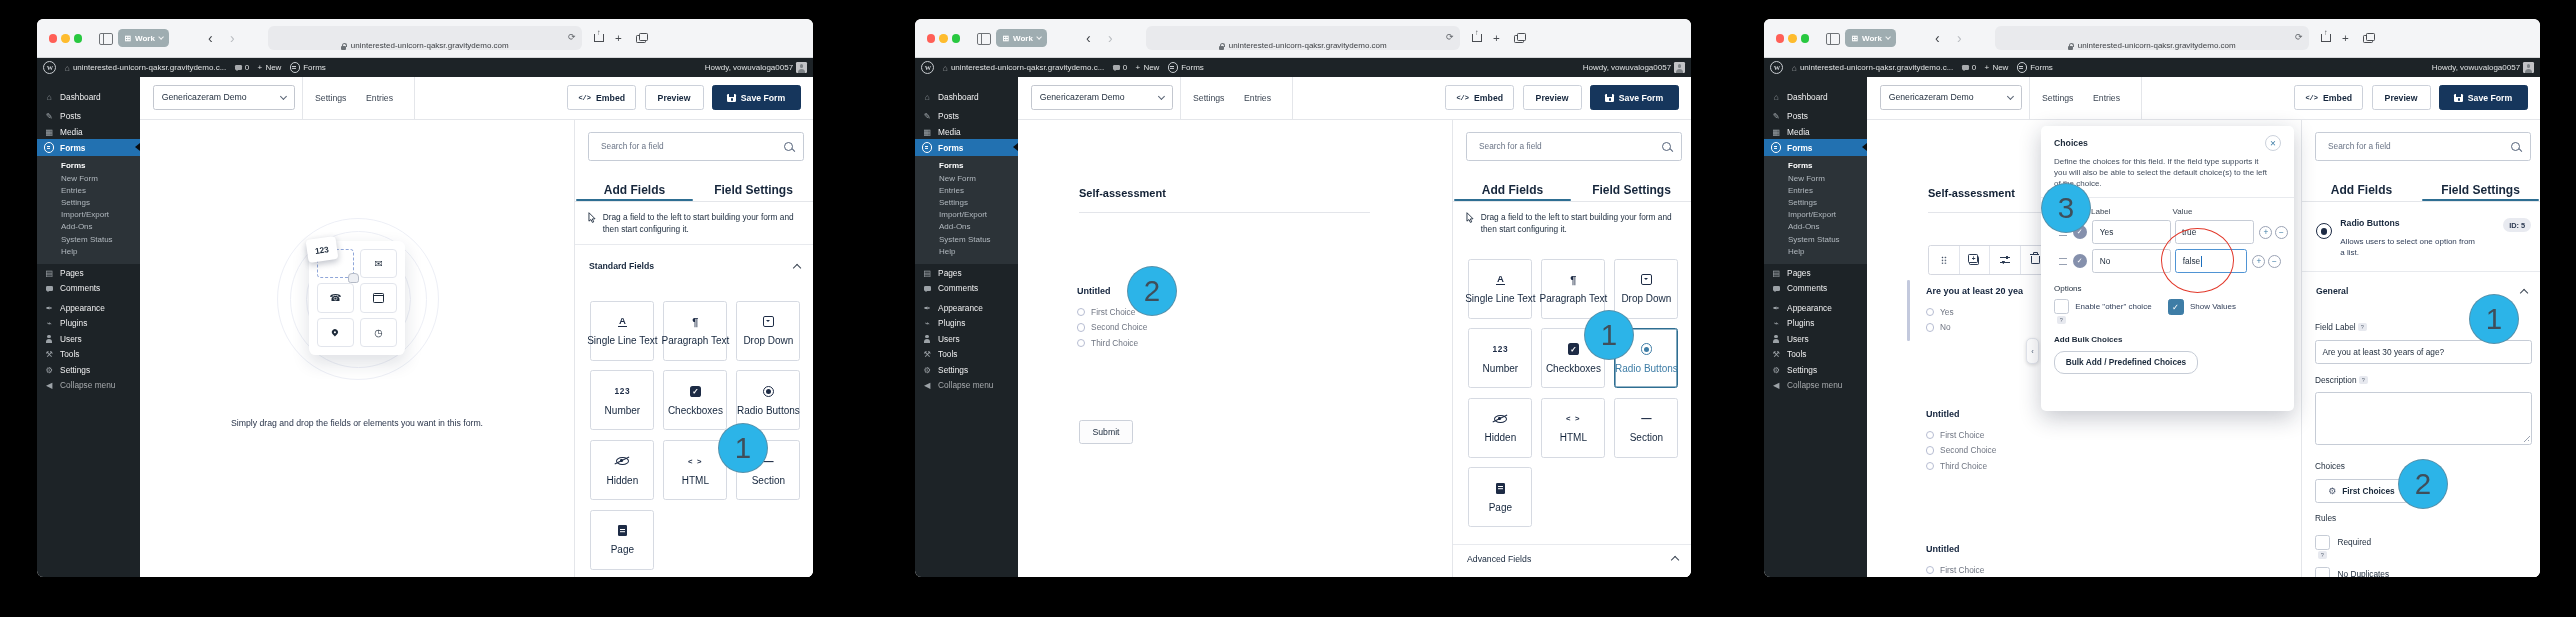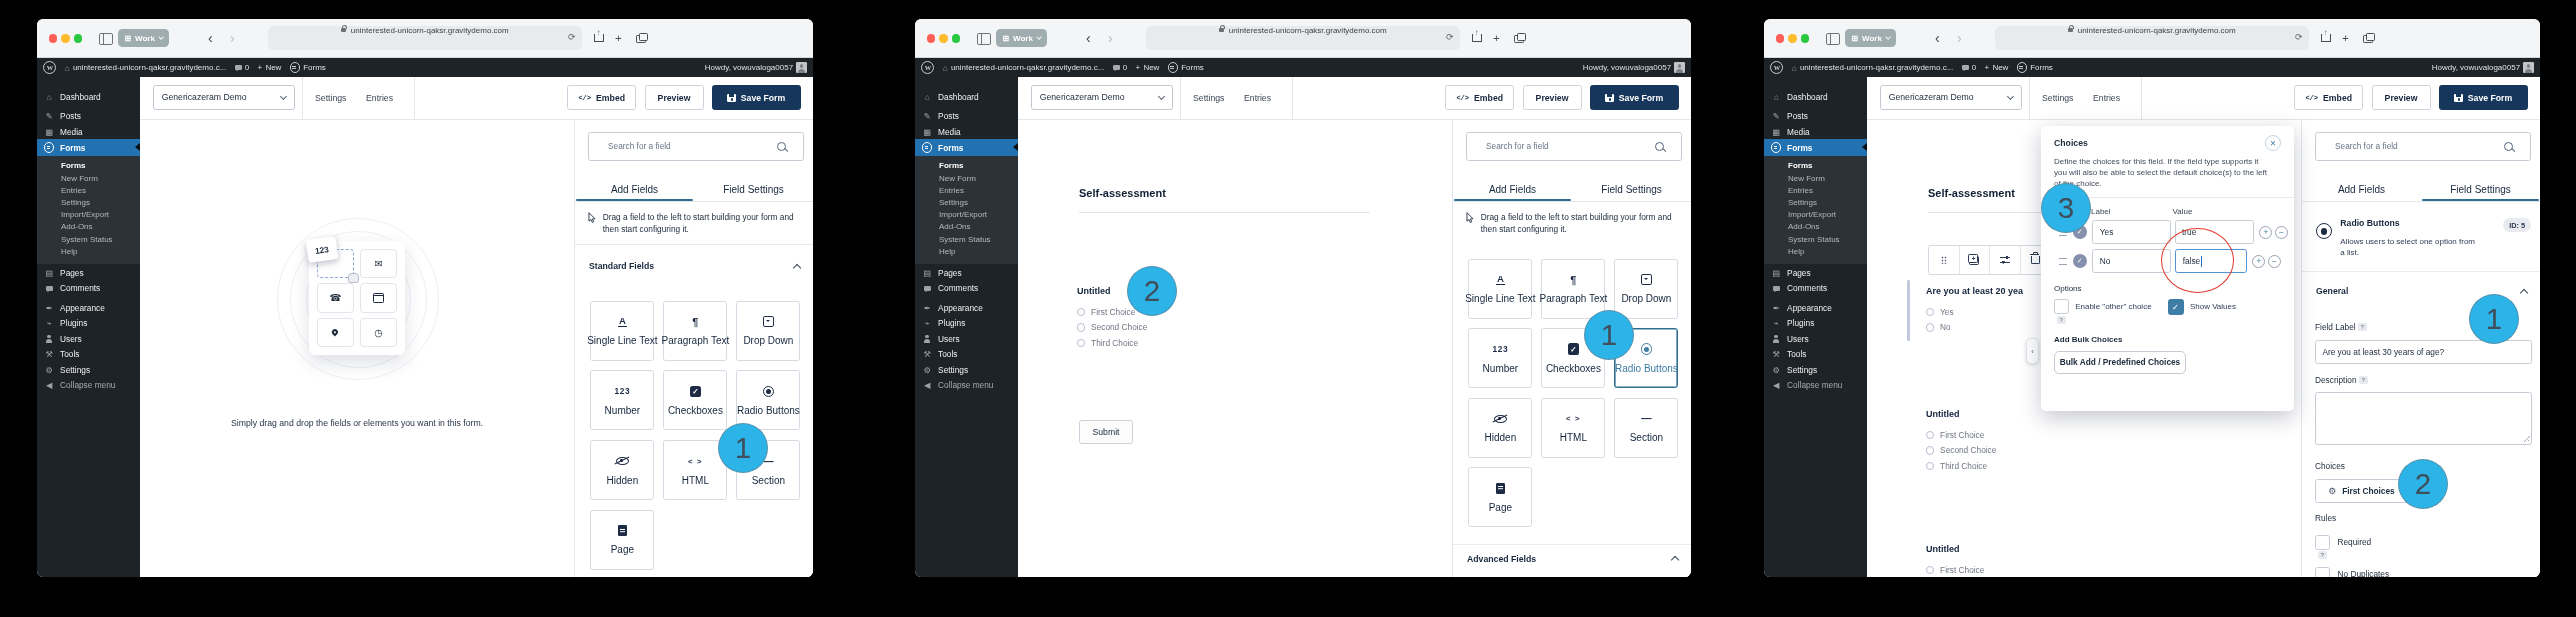--- a/index.html
+++ b/index.html
@@ -12,21 +12,21 @@
 .tl{position:absolute;top:15.4px;width:8.3px;height:8.3px;border-radius:50%}
 .tl.r{left:11.6px;background:#ff5f57}.tl.y{left:24.4px;background:#febc2e}.tl.g{left:37px;background:#28c840}
 .sideico{position:absolute;left:62px;top:14px;width:11.6px;height:9.6px;border:1px solid #6f7377;border-radius:1.9px}
 .sideico::before{content:"";position:absolute;left:2.9px;top:0;bottom:0;width:1px;background:#6f7377}
 .tabgroup{position:absolute;left:81px;top:10.3px;height:18px;background:#9fadb1;border-radius:4.5px;color:#fff;display:flex;align-items:center;gap:3.9px;padding:0 6.4px;font-size:8px;font-weight:bold}
 .chd{width:3.9px;height:3.9px;border-right:1px solid currentColor;border-bottom:1px solid currentColor;transform:rotate(45deg);margin-top:-1.9px}
 .tabgroup .chd{opacity:.85;width:3.2px;height:3.2px}
 .nav{position:absolute;top:9.6px;font-size:14px;line-height:18px;color:#3e4247}
 .nav.b{left:171px}.nav.f{left:193px;color:#b9bcc1}
 .urlbar{position:absolute;left:231px;top:7px;width:314px;height:24px;background:#e9eaed;border-radius:5.8px;font-size:8px;color:#3c3f43}
-.urlcenter{position:absolute;left:0;right:0;top:0;bottom:0;display:flex;align-items:flex-start;justify-content:center;gap:4.5px}
+.urlcenter{position:absolute;left:0;right:0;top:0;bottom:0;display:flex;align-items:flex-end;justify-content:center;gap:4.5px}
 .lock{width:5.1px;height:3.9px;background:#6b7075;border-radius:1px;position:relative;margin-top:1.9px}
 .lock::before{content:"";position:absolute;left:0.3px;top:-3.2px;width:3.2px;height:3.2px;border:1px solid #6b7075;border-bottom:none;border-radius:2.6px 2.6px 0 0}
 .refresh{position:absolute;right:6.4px;top:5.8px;font-size:9px;color:#5f6368}
 .cico{position:absolute;color:#4a4d52}
 .share{left:557px;top:15.4px;width:7.7px;height:7px;border:1px solid #4a4d52;border-top:none}
 .share::before{content:"↑";position:absolute;left:1.3px;top:-6.4px;font-size:7.7px;background:#f4f5f7;padding:0 0.6px}
 .cplus{left:578px;top:11.6px;font-size:11.6px;font-weight:400}
 .tabsq{left:599px;top:16px;width:7.7px;height:6.4px;border:1px solid #4a4d52;border-radius:1.3px}
 .tabsq::before{content:"";position:absolute;left:1.9px;top:-2.9px;width:7px;height:5.8px;border:1px solid #4a4d52;border-radius:1.3px;background:#f4f5f7}
 
@@ -112,27 +112,27 @@
  radial-gradient(circle 1.5px at 3.2px 6.1px,#2b3a52 1.4px,transparent 1.6px),
  linear-gradient(#2b3a52,#2b3a52) 0 1.3px/10.3px 1px no-repeat,
  linear-gradient(#2b3a52,#2b3a52) 0 5.8px/10.3px 1px no-repeat}
 .itrash{width:7px;height:7.7px;border:1px solid #2b3a52;border-top:none;border-radius:0 0 1.9px 1.9px;position:relative}
 .itrash::before{content:"";position:absolute;left:-1.9px;top:-1.9px;width:9.6px;height:1px;background:#2b3a52}
 .itrash::after{content:"";position:absolute;left:1.6px;top:-3.9px;width:2.6px;height:1.3px;border:1px solid #2b3a52;border-bottom:none;border-radius:1.3px 1.3px 0 0}
 .selbar{position:absolute;left:40px;top:160px;width:2.6px;height:61px;border-radius:1.3px;background:#c3c9dd}
 .cpill{position:absolute;left:159px;top:218px;width:11px;height:24px;background:#fff;border:0.6px solid #e2e5ec;border-radius:5.1px;box-shadow:0 1.3px 3.9px rgba(0,0,0,.14);display:flex;align-items:center;justify-content:center;font-size:7.7px;color:#55637a}
 
 .panel{width:239px;border-left:0.6px solid #e4e6ea;flex-shrink:0;position:relative;background:#fff;padding-top:11.6px;box-sizing:border-box;overflow:hidden}
-.search{margin:0 9px 0 13px;height:29px;border:0.6px solid #c6ccd6;border-radius:2.6px;display:flex;align-items:center;padding:0 17px;box-sizing:border-box;gap:5.1px}
+.search{margin:0 9px 0 13px;height:29px;border:0.6px solid #c6ccd6;border-radius:2.6px;display:flex;align-items:center;padding:0 10px;box-sizing:border-box;gap:5.1px}
 .search input{flex:1;border:none;outline:none;font-size:8.3px;color:#333;background:transparent;font-family:inherit;min-width:0}
 .search input::placeholder{color:#6a7486}
 .mag{width:7px;height:7px;border:1.3px solid #55637a;border-radius:50%;position:relative;flex-shrink:0;box-sizing:content-box}
 .mag::after{content:"";position:absolute;right:-2.2px;bottom:-2.6px;width:1.3px;height:4.2px;background:#55637a;transform:rotate(-45deg)}
 .tabs{display:flex;margin-top:18px;border-bottom:0.6px solid #e4e6ea;height:22px}
-.tab{flex:1;display:flex;align-items:center;justify-content:center;font-size:10px;font-weight:normal;color:#17273c;position:relative}
+.tab{flex:1;display:flex;align-items:center;justify-content:center;font-size:12px;font-weight:bold;color:#17273c;position:relative}
 .tab.on::after{content:"";position:absolute;left:1.3px;right:1.3px;bottom:-0.6px;height:2.6px;border-radius:1.9px;background:#2e6e92}
 .hint{display:flex;gap:6.4px;margin:9px 10.3px 0 13px;font-size:8.3px;color:#1b2a3c;line-height:1.45}
 .hint svg{flex-shrink:0;margin-top:1.9px}
 .pdiv{border-top:0.6px solid #e8eaee;margin-top:9px}
 .sechead{display:flex;align-items:center;justify-content:space-between;padding:16.7px 13px 0 14px;font-size:8.7px;font-weight:bold;color:#17273c}
 .chevu{width:5.1px;height:5.1px;border-left:1.3px solid #3c4654;border-top:1.3px solid #3c4654;transform:rotate(45deg);margin-top:3.2px}
 .grid{display:grid;grid-template-columns:repeat(3,64px);gap:9.6px 9px;margin:29.5px 0 0 15.4px}
 .grid.g2{margin-top:24px}
 .tile{width:64px;height:60px;border:0.6px solid #d6dae2;border-radius:2.6px;background:#fff;display:flex;flex-direction:column;align-items:center;justify-content:center;gap:7px;box-sizing:border-box}
 .tlabel{font-size:10px;color:#14253c;white-space:nowrap}
@@ -148,21 +148,21 @@
 .iRB{width:11.6px;height:11.6px;border:1.3px solid #1d2b45;border-radius:50%;display:flex;align-items:center;justify-content:center;box-sizing:border-box}
 .iRB::after{content:"";width:5.1px;height:5.1px;border-radius:50%;background:#1d2b45}
 .tile.sel .iRB{border-color:#3e7da6}.tile.sel .iRB::after{background:#3e7da6}
 .iEye{width:13px;height:8.3px;border:1.3px solid #1d2b45;border-radius:50%;position:relative;box-sizing:border-box}
 .iEye::before{content:"";position:absolute;left:3.2px;top:1.6px;width:2.6px;height:2.6px;border-radius:50%;background:#1d2b45}
 .iEye::after{content:"";position:absolute;left:-2.6px;top:2.6px;width:16px;height:1.3px;background:#1d2b45;transform:rotate(-26deg)}
 .iHTML{font-size:7.7px;letter-spacing:1.3px;white-space:nowrap}
 .iSec{font-size:10.3px}
 .iPage{width:9px;height:11px;background:#1d2b45;border-radius:1.3px;position:relative}
 .iPage::after{content:"";position:absolute;left:1.9px;top:3.5px;width:5.1px;height:1px;background:#fff;box-shadow:0 2.2px 0 #fff}
-.advhead{border-top:0.6px solid #e8eaee;margin-top:16.7px;padding:9px 13px 0 14px;display:flex;justify-content:space-between;font-size:8.7px;font-weight:bold;color:#17273c}
+.advhead{border-top:0.6px solid #e8eaee;margin-top:16.7px;padding:9px 13px 0 14px;display:flex;justify-content:space-between;font-size:8.7px;font-weight:normal;color:#17273c}
 
 .ftype{display:flex;gap:8.3px;margin:16.7px 9px 0 14px}
 .ftype .iRB{width:16px;height:16px;border-width:1.9px;flex-shrink:0;margin-top:5.1px}
 .ftype .iRB::after{width:6.4px;height:6.4px}
 .ftcol{flex:1}
 .ftrow{display:flex;justify-content:space-between;align-items:flex-start}
 .ftname{font-size:8.7px;font-weight:bold;color:#17273c}
 .idpill{background:#e8eaf0;border-radius:7px;padding:2.6px 5.8px;font-size:7.4px;font-weight:bold;color:#2a3850}
 .ftdesc{margin-top:3.2px;font-size:8px;color:#33405a;line-height:1.4;width:138px}
 .pdiv2{border-top:0.6px solid #e8eaee;margin-top:13px}
@@ -198,21 +198,21 @@
 .cinput{width:79px;height:24px;border:0.6px solid #c6ccd6;border-radius:2.6px;margin-left:5.8px;padding:0 6.4px;font-size:8.3px;color:#1d2a3a;box-sizing:border-box;background:#fff;font-family:inherit;outline:none}
 .cinputd{width:79px;height:24px;border:1px solid #4f94d4;border-radius:2.6px;margin-left:3.9px;display:flex;align-items:center;padding:0 6.4px;font-size:8.3px;color:#1d2a3a;box-sizing:border-box;background:#fff}
 .caret{width:1px;height:10.3px;background:#1a6ebd;margin-left:0.6px}
 .pm{width:13px;height:13px;border:1px solid #9aa2b4;border-radius:50%;color:#3e7da6;display:flex;align-items:center;justify-content:center;font-size:8.3px;margin-left:5.8px;box-sizing:border-box;flex-shrink:0}
 .pm.m{margin-left:2.6px}
 .optlabel{margin-top:10.3px;font-size:8px;color:#1d2a3a}
 .optrow{display:flex;margin-top:6.4px}
 .optleft{width:127px;display:flex;gap:6.4px}
 .optxt{font-size:8px;color:#33405a;margin-top:2.6px}
 .bulklabel{margin-top:11.6px;font-size:8px;font-weight:bold;color:#1d2a3a}
-.bulkbtn{margin-top:6.4px;width:132px;height:23px;border:0.6px solid #c6ccd6;border-radius:5px;background:#fff;display:flex;align-items:center;justify-content:center;font-size:8.3px;font-weight:bold;color:#1b2a3c;box-sizing:border-box}
+.bulkbtn{margin-top:6.4px;width:144px;height:23px;border:0.6px solid #c6ccd6;border-radius:10px;background:#fff;display:flex;align-items:center;justify-content:center;font-size:8.3px;font-weight:bold;color:#1b2a3c;box-sizing:border-box}
 
 .badge{position:absolute;width:50px;height:50px;border-radius:50%;background:#2cb4e8;border:1.3px solid rgba(110,120,130,.6);color:#3f4e5a;display:flex;align-items:center;justify-content:center;font-size:29.5px;z-index:90;box-sizing:border-box}
 .redellipse{position:absolute;left:397px;top:209px;width:73px;height:65px;border:1.6px solid #e2382a;border-radius:50%;z-index:60;box-sizing:border-box}
 </style>
 </head>
 <body>
 
 <div class="stage">
 
 <div class="window" id="w1">

